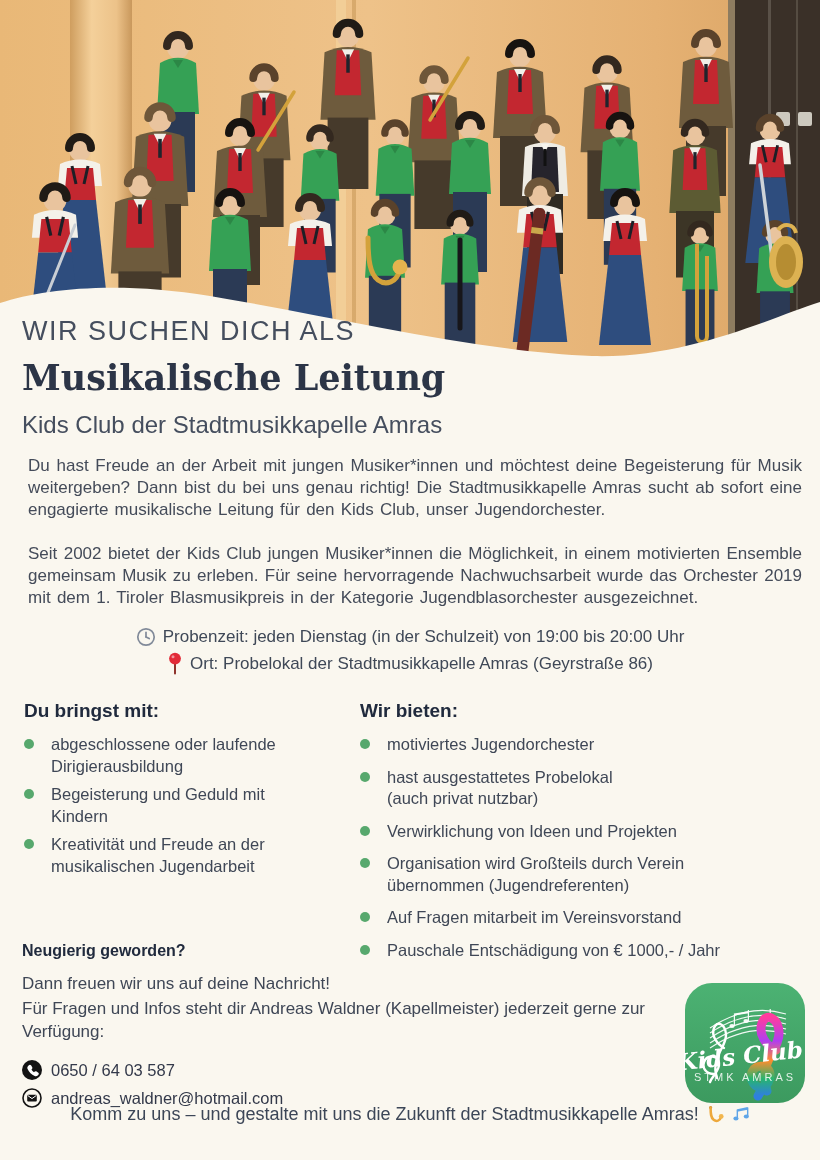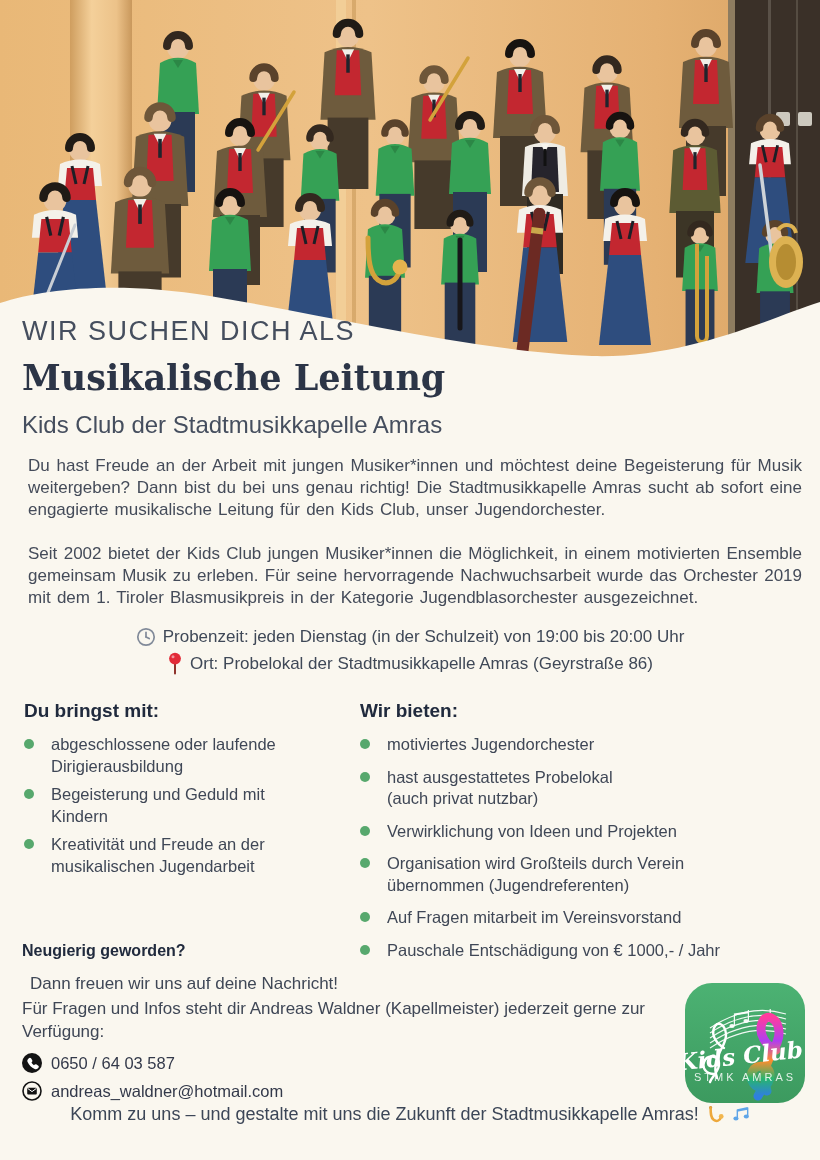--- a/index.html
+++ b/index.html
@@ -30,24 +30,24 @@
   .col.right{left:360px;width:442px;}
   .col h2{margin:0 0 12px 0;font-size:19px;color:#202a3d;font-weight:bold;}
   .list{display:flex;flex-direction:column;}
   .col.left .list{gap:7px;} .col.right .list{gap:11px;}
   .li{display:flex;gap:17px;align-items:flex-start;}
   .dot{width:10px;height:10px;border-radius:50%;background:#57a86d;margin-top:5px;flex:none;}
   .li-text{font-size:16.5px;line-height:21.5px;white-space:pre-line;color:#3f4756;}
 
   .curious{position:absolute;left:22px;top:942px;width:660px;}
   .curious h2{margin:0;font-size:16px;color:#202a3d;font-weight:bold;}
-  .c-line1{margin:12px 0 0 8px;font-size:17px;line-height:23px;color:#3f4756;}
+  .c-line1{margin:12px 0 0 0;font-size:17px;line-height:23px;color:#3f4756;}
   .c-line2{margin:2px 0 0 0;font-size:17px;line-height:23px;color:#3f4756;width:655px;}
   .contact-row{display:flex;align-items:center;gap:9px;margin-top:8px;font-size:16.5px;color:#33394a;}
-  .contact-row.phone{margin-top:10px;}
+  .contact-row.phone{margin-top:17px;}
 
   .logo{position:absolute;left:684px;top:982px;width:122px;height:122px;}
 
   .footer-line{position:absolute;left:0;top:1104px;width:820px;display:flex;justify-content:center;
                align-items:center;gap:6px;font-size:18px;color:#3c4657;}
 </style>
 </head>
 <body>
 
 <div class="poster">

